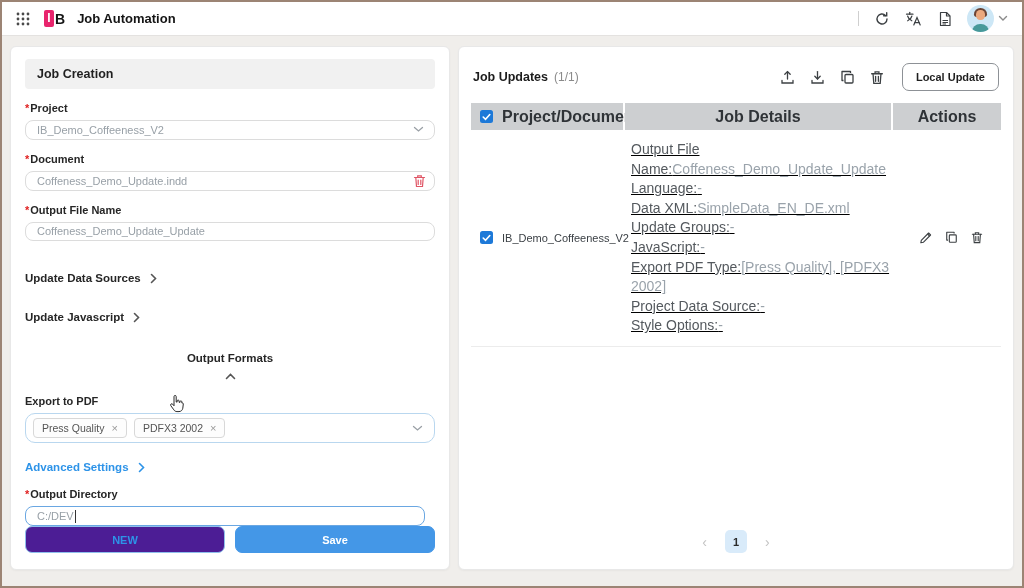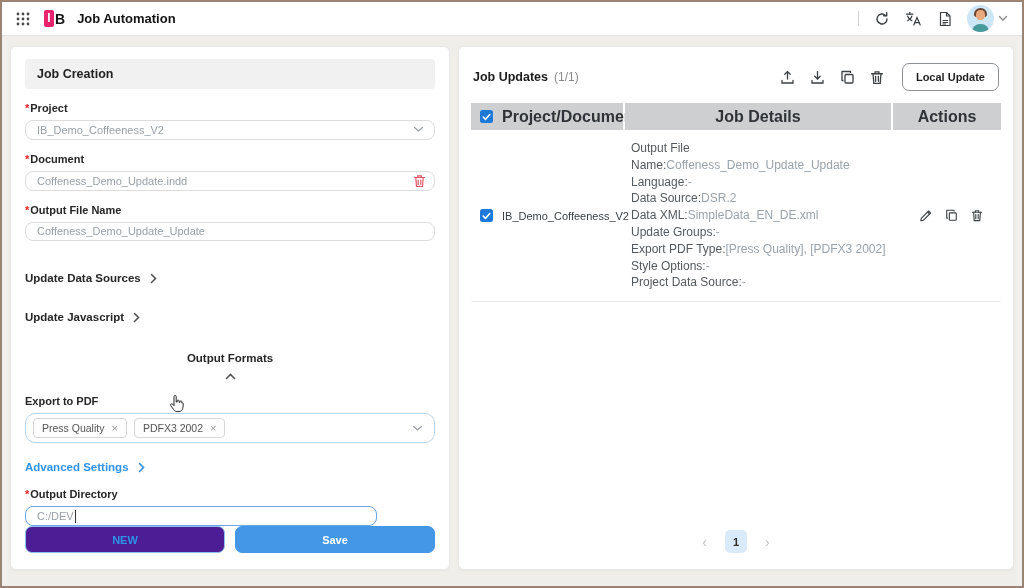--- a/index.html
+++ b/index.html
@@ -37,21 +37,21 @@
   .left-card { width:440px; flex:none; padding:12px 14px 14px; display:flex; flex-direction:column; }
   .card-header { background:#f1f1f1; border-radius:4px; padding:8px 12px; font-size:12.5px;
                  font-weight:700; color:#1f1f1f; }
   .form-label { font-size:11px; font-weight:700; color:#262626; margin:13px 0 6px; }
   .req { color:#e02020; margin-right:1px; }
   .inputbox { position:relative; display:flex; align-items:center; height:26px;
               border:1px solid #dcdcdc; border-radius:8px; background:#fff;
               padding:0 28px 0 11px; font-size:11px; color:#98a0a7; }
   .inputbox .chev { position:absolute; right:10px; color:#9aa0a6; display:flex; }
   .inputbox .trash { position:absolute; right:8px; color:#e05666; display:flex; cursor:pointer; }
-  .inputbox.focused { border-color:#6aa7e2; width:352px; }
+  .inputbox.focused { border-color:#6aa7e2; width:400px; }
   .caret { display:inline-block; width:1px; height:13px; background:#333; margin-left:1px; }
 
   .toggle-row { display:flex; align-items:center; gap:9px; font-size:11.5px; font-weight:700;
                 color:#262626; cursor:pointer; }
   .t1 { margin-top:31px; } .t2 { margin-top:27px; } .t3 { margin-top:29px;flex-direction:column; }
   .toggle-row .chev { color:#555; display:flex; }
 
   .export-label { font-size:11px; font-weight:700; color:#262626; margin:15px 0 6px; }
   .multiselect { position:relative; display:flex; align-items:center; gap:7px; min-height:30px;
                  border:1px solid #b9d7ef; border-radius:10px; padding:3px 28px 3px 7px; }
@@ -86,21 +86,21 @@
         display:flex; align-items:center; justify-content:center; }
   .th.c1 { width:152px; justify-content:flex-start; padding-left:9px; gap:9px; }
   .th.c2 { flex:1; } .th.c3 { width:108px; }
 
   .checkbox { width:13px; height:13px; background:#1d79d8; border-radius:2.5px; display:flex;
               align-items:center; justify-content:center; cursor:pointer; flex:none; }
 
   .tbl-row { display:flex; align-items:center; border-bottom:1px solid #ececec; }
   .td.c1 { width:152px; display:flex; align-items:center; gap:9px; padding-left:9px;
            font-size:11px; color:#3a3f44; }
-  .td.c2 { flex:1; padding:10px 8px; font-size:12px; line-height:1.4; }
+  .td.c2 { flex:1; padding:10px 8px; font-size:14px; line-height:1.4;text-decoration:underline; }
   .td.c3 { width:100px; display:flex; justify-content:center; gap:13px; color:#5f6368; }
   .dl-label { color:#54595e; }
   .dl-value { color:#9aa3ab; }
 
   .pagination { margin-top:auto; display:flex; align-items:center; justify-content:center;
                 gap:18px; padding:10px 0 4px; }
   .pg-arrow { color:#c3c3c3; font-size:14px; cursor:pointer; line-height:1; }
   .pg-num { background:#d9ebfa; border-radius:5px; min-width:22px; height:23px; display:flex;
             align-items:center; justify-content:center; font-size:11px; font-weight:700;
             color:#2b2b2b; cursor:pointer; }
@@ -340,26 +340,26 @@
           <span class="checkbox">
             <svg width="9" height="8" viewBox="0 0 9 8" fill="none" stroke="#fff" stroke-width="1.6" stroke-linecap="round">
                 <polyline points="1.2 4 3.5 6.3 7.8 1.5"></polyline>
               </svg>
           </span>
           <span>IB_Demo_Coffeeness_V2</span>
         </div>
         <div class="td c2">
           <div><span class="dl-label">Output File Name:</span><span class="dl-value">Coffeness_Demo_Update_Update</span></div>
           <div><span class="dl-label">Language:</span><span class="dl-value">-</span></div>
-          <div><span class="dl-label">Data Source:</span><span class="dl-value">DSR.2</span></div>
           <div><span class="dl-label">Data XML:</span><span class="dl-value">SimpleData_EN_DE.xml</span></div>
           <div><span class="dl-label">Update Groups:</span><span class="dl-value">-</span></div>
+          <div><span class="dl-label">JavaScript:</span><span class="dl-value">-</span></div>
           <div><span class="dl-label">Export PDF Type:</span><span class="dl-value">[Press Quality], [PDFX3 2002]</span></div>
+          <div><span class="dl-label">Project Data Source:</span><span class="dl-value">-</span></div>
           <div><span class="dl-label">Style Options:</span><span class="dl-value">-</span></div>
-          <div><span class="dl-label">Project Data Source:</span><span class="dl-value">-</span></div>
         </div>
         <div class="td c3">
           <span class="icon-btn">
             <svg width="13" height="13" viewBox="0 0 13 13" fill="none" stroke="currentColor" stroke-width="1.1" stroke-linejoin="round">
               <path d="M1.8 11.8 L2.3 9.3 L9.6 2 L11.6 4 L4.3 11.3 Z"></path>
                 <path d="M8.6 3 L10.6 5"></path>
             </svg>
           </span>
           <span class="icon-btn">
             <svg width="13" height="13" viewBox="0 0 15 15" fill="none" stroke="currentColor" stroke-width="1.3" stroke-linejoin="round">

